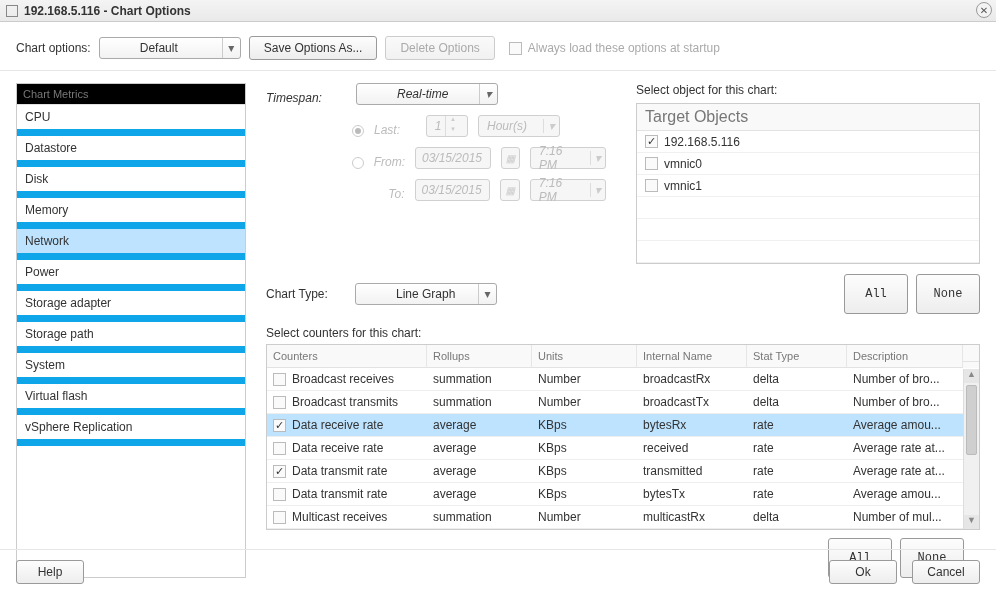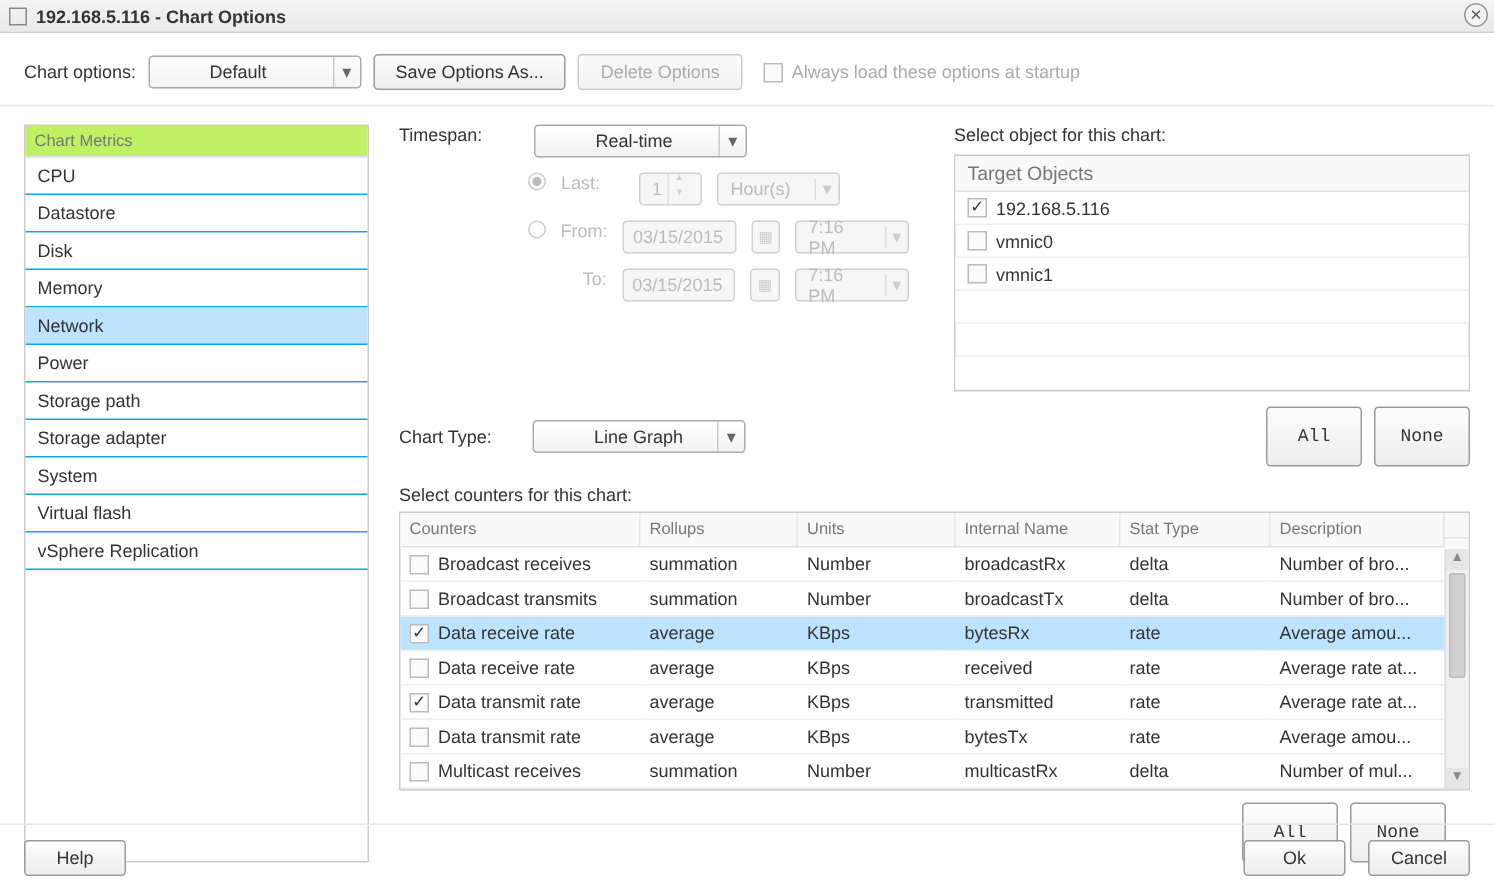--- a/index.html
+++ b/index.html
@@ -83,45 +83,45 @@
     gap: 20px;
   }
   
   .metric-panel {
     width: 230px;
     border: 1px solid #ccc;
   }
   .metric-header {
     padding: 4px 6px;
     color: #777;
-    background: #bef264;
+    background: #000000;
     border-bottom: 1px solid #e2e2e2;
     font-size: 11px;
   }
   .metric-item {
     padding: 5px 8px;
-    border-bottom: 1px solid #0ea5e9;
+    border-bottom: 7px solid #0ea5e9;
     cursor: pointer;
   }
   .metric-item.selected {
     background: #bde3ff;
   }
   
   .right-pane {
     flex: 1;
     display: flex;
     flex-direction: column;
   }
   .top-config {
     display: flex;
     gap: 30px;
   }
   .timespan-block { flex: 0 0 340px; }
   .row-line {
-    display: flex; align-items: flex-start; gap: 10px; margin-bottom: 10px;
+    display: flex; align-items: flex-end; gap: 10px; margin-bottom: 10px; font-style: italic;
   }
   .row-line .row-label { width: 80px; text-align: left; color: #333; }
   .radio {
     width: 12px; height: 12px; border: 1px solid #aaa; border-radius: 6px;
     display: inline-flex; align-items: center; justify-content: center;
   }
   .radio.disabled { border-color: #ccc; }
   .radio.sel::after { content: ""; width: 6px; height: 6px; background: #bbb; border-radius: 3px; }
   .dis-input {
     height: 22px; border: 1px solid #d0d0d0; border-radius: 3px;
@@ -147,21 +147,21 @@
     color:#ccc; font-size:10px;
   }
   .dis-label { color: #bbb; }
   .obj-block { flex: 1; }
   .obj-title { margin-bottom: 6px; }
   .obj-table {
     border: 1px solid #ccc;
     width: 100%;
   }
   .obj-table .th {
-    padding: 4px 8px; color:#777; background:#f9f9f9; font-size:13px;
+    padding: 4px 8px; color:#777; background:#f9f9f9; font-size:16px;
     border-bottom: 1px solid #e2e2e2;
   }
   .obj-row {
     display:flex; align-items:center; gap:6px; padding:4px 8px;
     border-bottom:1px solid #f0f0f0; height:22px;
   }
   .obj-row:nth-child(odd) { background:#fff; }
   .obj-row.empty { height:22px; }
   .chart-type-row {
     display:flex; align-items:center; gap:9px; margin-top:10px; margin-bottom:12px;
@@ -241,22 +241,22 @@
 
   <div class="metric-panel">
     <div class="metric-header">Chart Metrics</div>
     <div id="metric-list">
         <div class="metric-item">CPU</div>
         <div class="metric-item">Datastore</div>
         <div class="metric-item">Disk</div>
         <div class="metric-item">Memory</div>
         <div class="metric-item selected">Network</div>
         <div class="metric-item">Power</div>
+        <div class="metric-item">Storage adapter</div>
         <div class="metric-item">Storage path</div>
-        <div class="metric-item">Storage adapter</div>
         <div class="metric-item">System</div>
         <div class="metric-item">Virtual flash</div>
         <div class="metric-item">vSphere Replication</div>
       </div>
   </div>
 
   <div class="right-pane">
 
     <div class="top-config">
 

